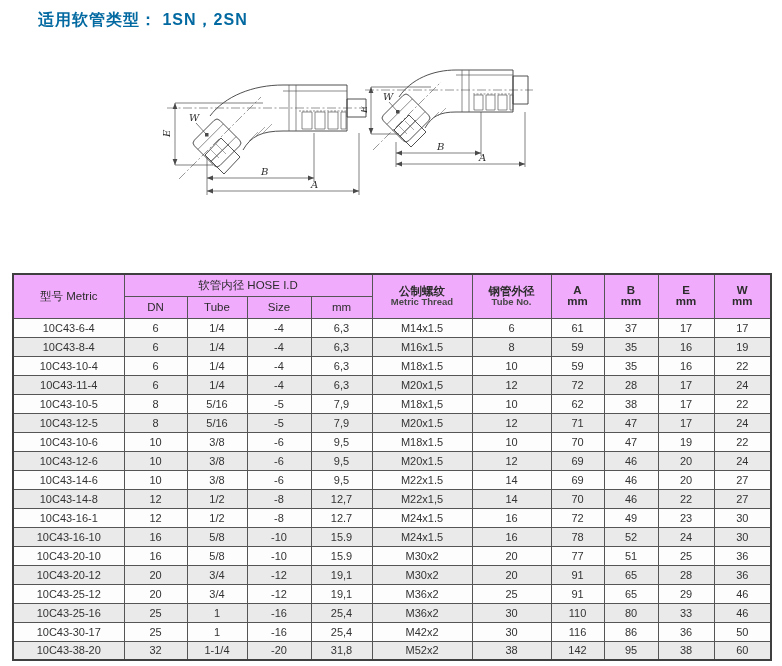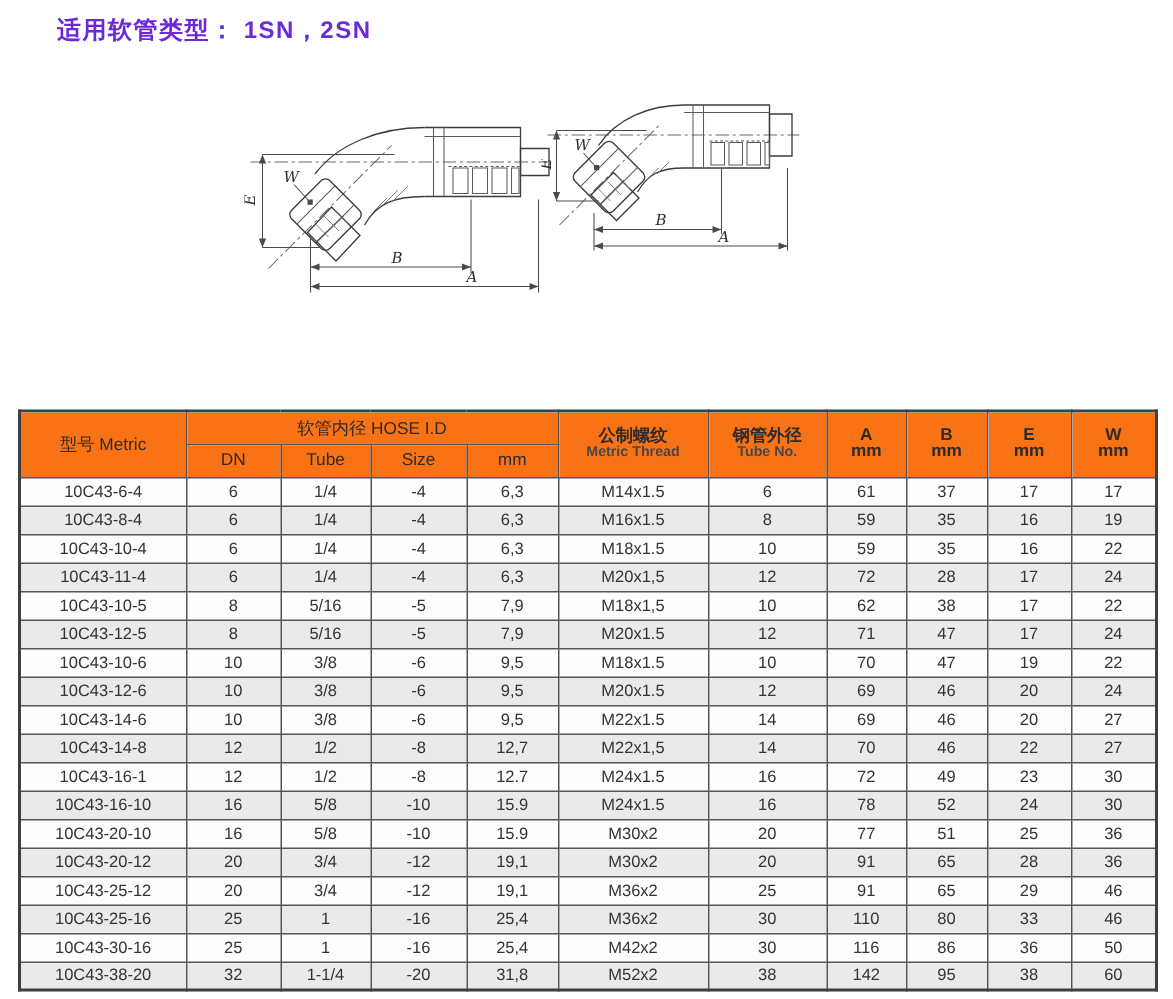--- a/index.html
+++ b/index.html
@@ -1,21 +1,21 @@
 <!DOCTYPE html>
 <html><head>
 <meta charset="utf-8">
 <style>
   * { margin:0; padding:0; box-sizing:border-box; }
   html,body { width:782px; height:666px; background:#ffffff; overflow:hidden; }
   body { position:relative; font-family:"Liberation Sans","DejaVu Sans",sans-serif; color:#2e2e2e; }
 
   .page-title {
     position:absolute; left:38px; top:10px;
-    font-size:16px; font-weight:bold; letter-spacing:1px; color:#6d28d9;
+    font-size:16px; font-weight:bold; letter-spacing:1px; color:#0369a1;
   }
 
   svg.drawing { position:absolute; }
   svg.drawing * { vector-effect:non-scaling-stroke; }
   .ln   { stroke:#3c3c3c; stroke-width:0.9; fill:none; }
   .thin { stroke:#5a5a5a; stroke-width:0.7; fill:none; }
   .cl   { stroke:#6b6b6b; stroke-width:0.7; fill:none; stroke-dasharray:9 2.5 2 2.5; }
   .dim  { stroke:#4a4a4a; stroke-width:0.7; fill:none; }
   .arrow{ fill:#4a4a4a; stroke:none; }
   .hatch{ stroke:#6f6f6f; stroke-width:0.6; }
@@ -24,21 +24,21 @@
   .spec-table {
     position:absolute; left:12px; top:273px;
     border-collapse:collapse; table-layout:fixed; width:758px;
     border:2px solid #3f3f3f;
     font-size:11px; color:#333;
   }
   .spec-table th, .spec-table td {
     border:1px solid #555; text-align:center; vertical-align:middle;
     font-weight:normal; padding:0; overflow:hidden; white-space:nowrap;
   }
-  .spec-table thead th { background:#f97316; height:22px; font-size:11.5px; color:#2c2c2c; }
+  .spec-table thead th { background:#f0abfc; height:22px; font-size:11.5px; color:#2c2c2c; }
   .spec-table thead .sub { display:block; font-size:9.5px; color:#474747; margin-top:-1px; }
   .spec-table thead .stack span { display:block; line-height:11px;font-weight:bold; }
   .spec-table tbody td { height:19px; }
   .spec-table tbody tr:nth-child(even) { background:#eaeaea; }
   .spec-table tbody tr:nth-child(odd)  { background:#fdfdfd; }
 </style>
 </head>
 <body>
 
 <div class="page-title">适用软管类型： 1SN，2SN</div>
@@ -426,21 +426,21 @@
         <td>-16</td>
         <td>25,4</td>
         <td>M36x2</td>
         <td>30</td>
         <td>110</td>
         <td>80</td>
         <td>33</td>
         <td>46</td>
       </tr>
       <tr>
-        <td>10C43-30-16</td>
+        <td>10C43-30-17</td>
         <td>25</td>
         <td>1</td>
         <td>-16</td>
         <td>25,4</td>
         <td>M42x2</td>
         <td>30</td>
         <td>116</td>
         <td>86</td>
         <td>36</td>
         <td>50</td>

